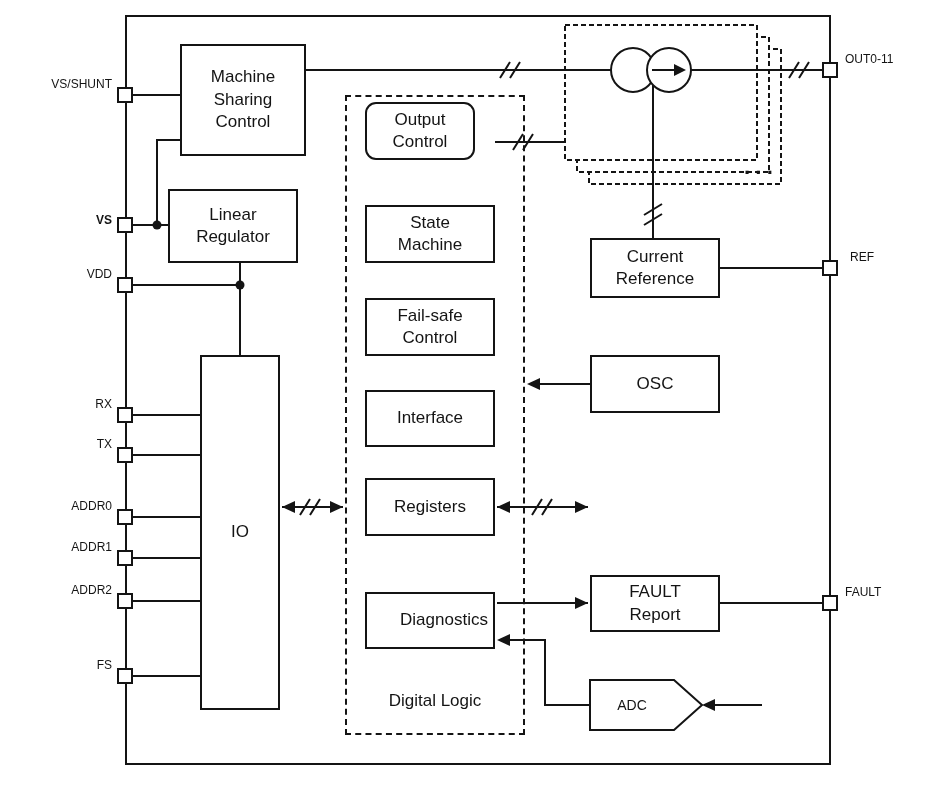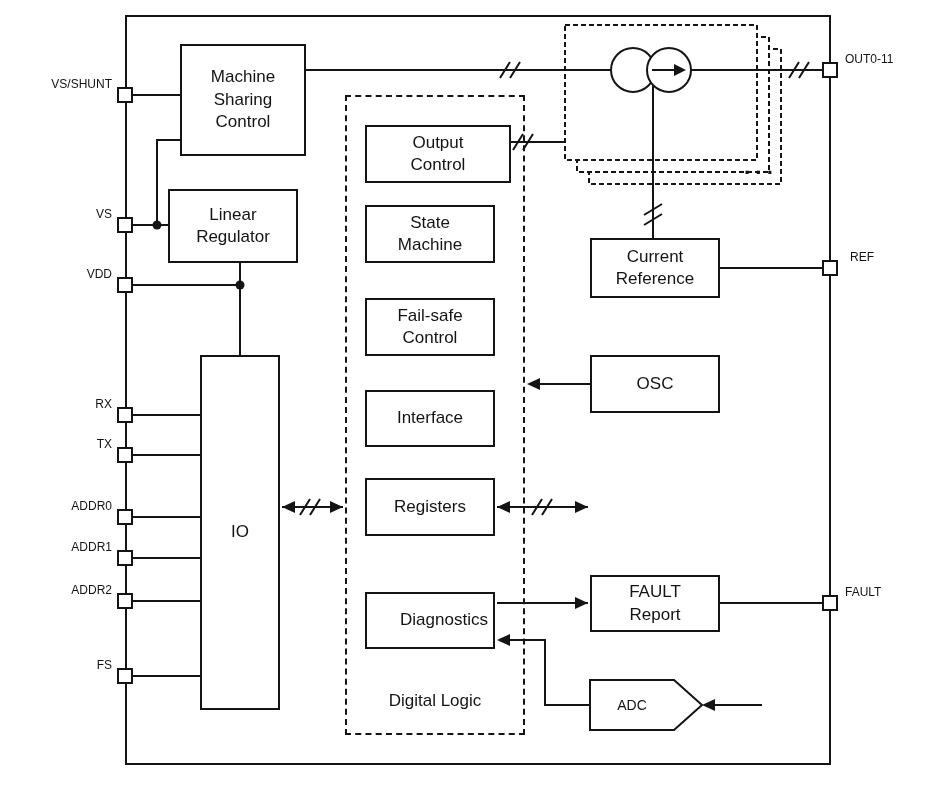--- a/index.html
+++ b/index.html
@@ -112,21 +112,21 @@
 
   <div class="blk" style="left:168px;top:189px;width:130px;height:74px;">
     <span>Linear</span>
     <span>Regulator</span>
   </div>
 
   <div class="blk" style="left:200px;top:355px;width:80px;height:355px;">
     <span>IO</span>
   </div>
 
-  <div class="blk" style="left:365px;top:125px;width:146px;height:58px;">
+  <div class="blk" style="left:365px;top:102px;width:110px;height:58px;border-radius:11px;">
     <span>Output</span>
     <span>Control</span>
   </div>
 
   <div class="blk" style="left:365px;top:205px;width:130px;height:58px;">
     <span>State</span>
     <span>Machine</span>
   </div>
 
   <div class="blk" style="left:365px;top:298px;width:130px;height:58px;">
@@ -172,21 +172,21 @@
   <div class="pin" style="left:117px;top:509px;"></div>
   <div class="pin" style="left:117px;top:550px;"></div>
   <div class="pin" style="left:117px;top:593px;"></div>
   <div class="pin" style="left:117px;top:668px;"></div>
 
   <div class="pin" style="left:822px;top:62px;"></div>
   <div class="pin" style="left:822px;top:260px;"></div>
   <div class="pin" style="left:822px;top:595px;"></div>
 
   <div class="plabel r" style="left:0;top:73px;width:112px;">VS/SHUNT</div>
-  <div class="plabel r" style="left:0;top:203px;width:112px;">VS</div>
+  <div class="plabel r" style="left:0;top:209px;width:112px;font-weight:bold;">VS</div>
   <div class="plabel r" style="left:0;top:263px;width:112px;">VDD</div>
   <div class="plabel r" style="left:0;top:393px;width:112px;">RX</div>
   <div class="plabel r" style="left:0;top:433px;width:112px;">TX</div>
   <div class="plabel r" style="left:0;top:495px;width:112px;">ADDR0</div>
   <div class="plabel r" style="left:0;top:536px;width:112px;">ADDR1</div>
   <div class="plabel r" style="left:0;top:579px;width:112px;">ADDR2</div>
   <div class="plabel r" style="left:0;top:654px;width:112px;padding-left:16px;">FS</div>
 
   <div class="plabel" style="left:845px;top:48px;width:88px;">OUT0-11</div>
   <div class="plabel" style="left:850px;top:246px;width:80px;">REF</div>

